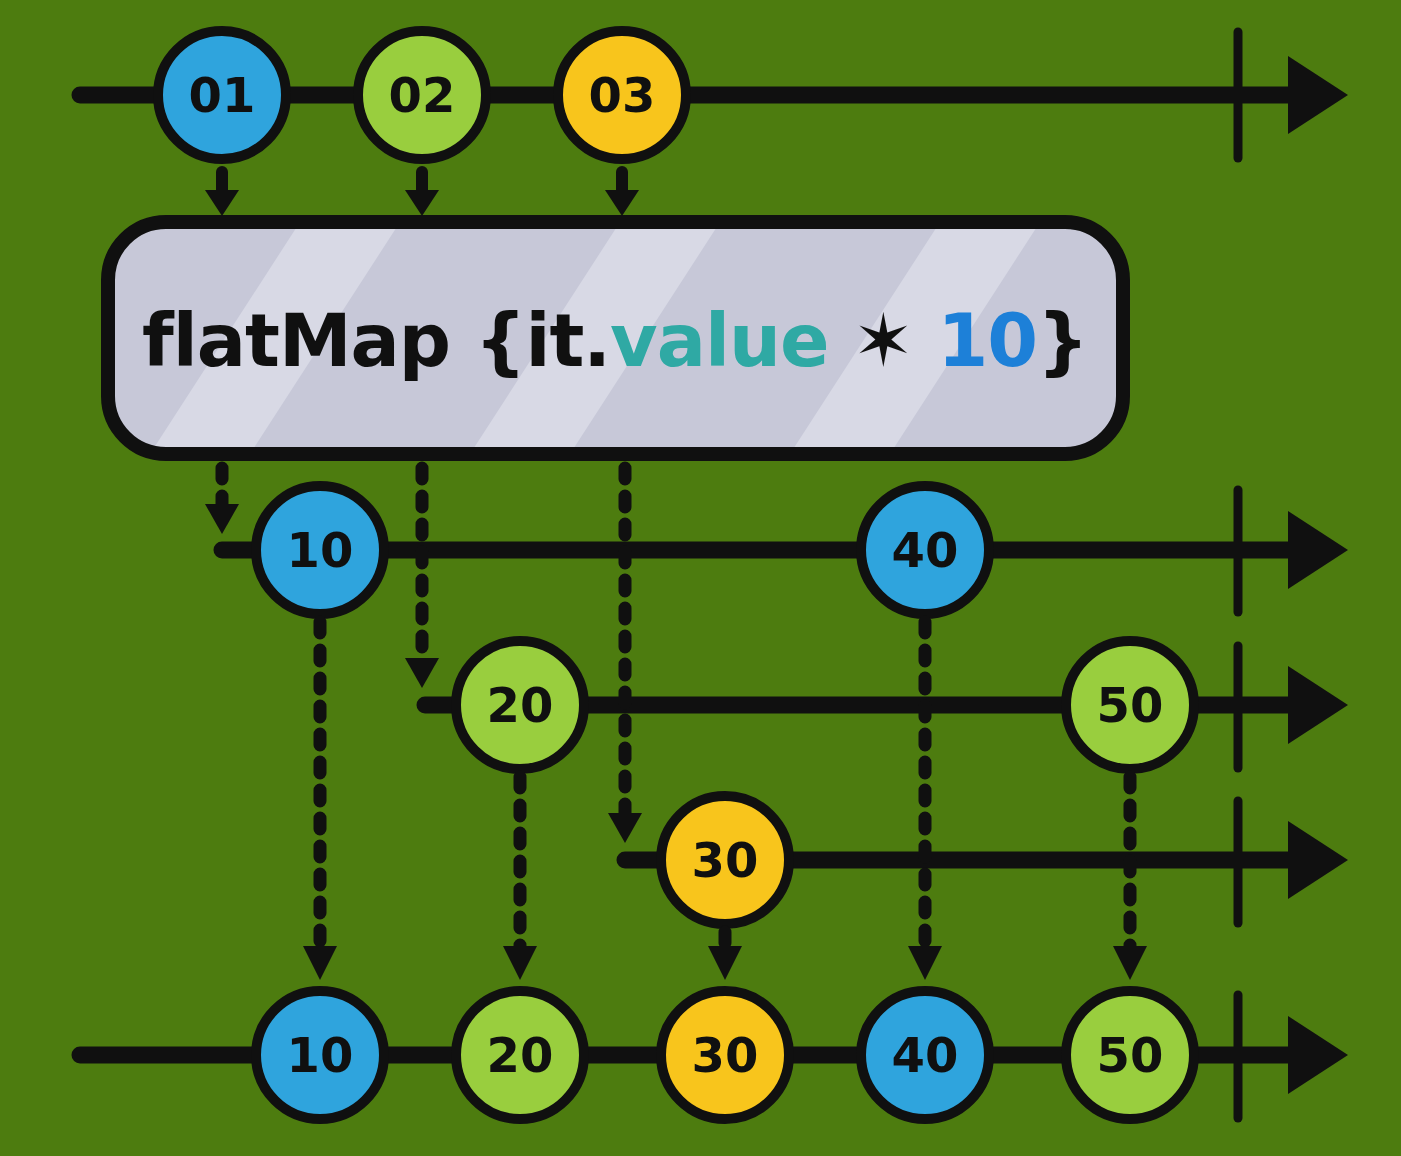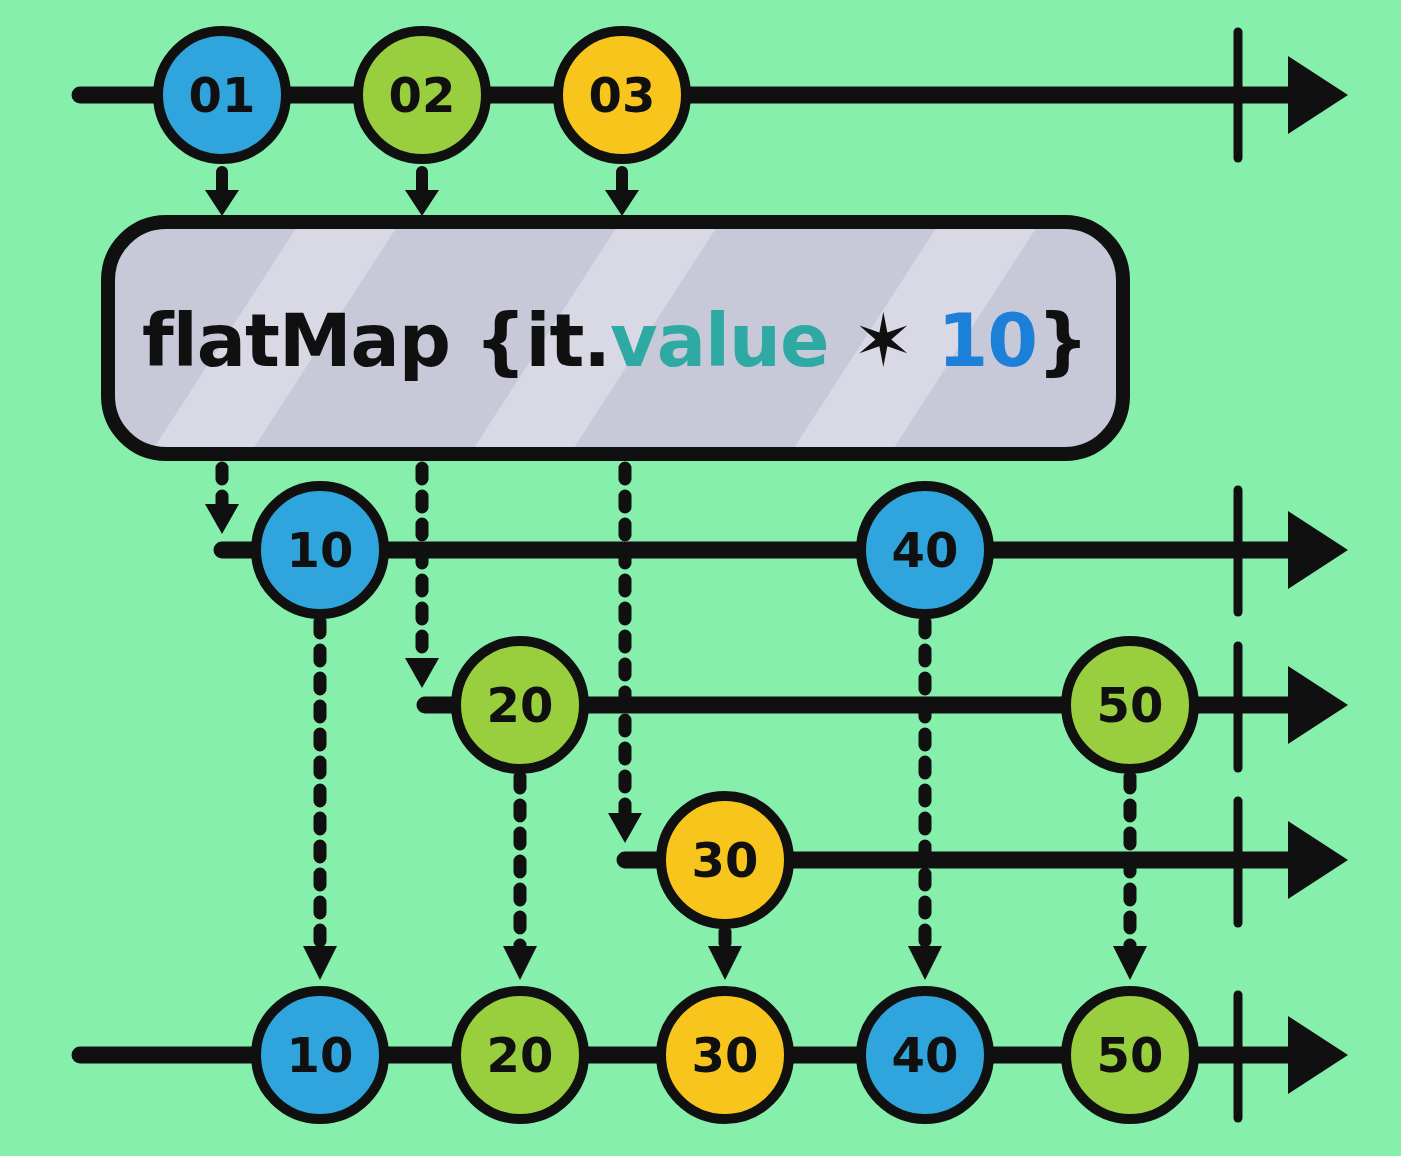--- a/index.html
+++ b/index.html
@@ -4,21 +4,21 @@
 <style>
   html, body {
     margin: 0;
     padding: 0;
     background: #ffffff;
   }
   .stage {
     position: relative;
     width: 1401px;
     height: 1156px;
-    background: #86efac;
+    background: #4d7c0f;
     overflow: hidden;
   }
   svg {
     display: block;
   }
   svg text {
     font-family: "DejaVu Sans", sans-serif;
     font-weight: bold;
     fill: #101010;
   }

